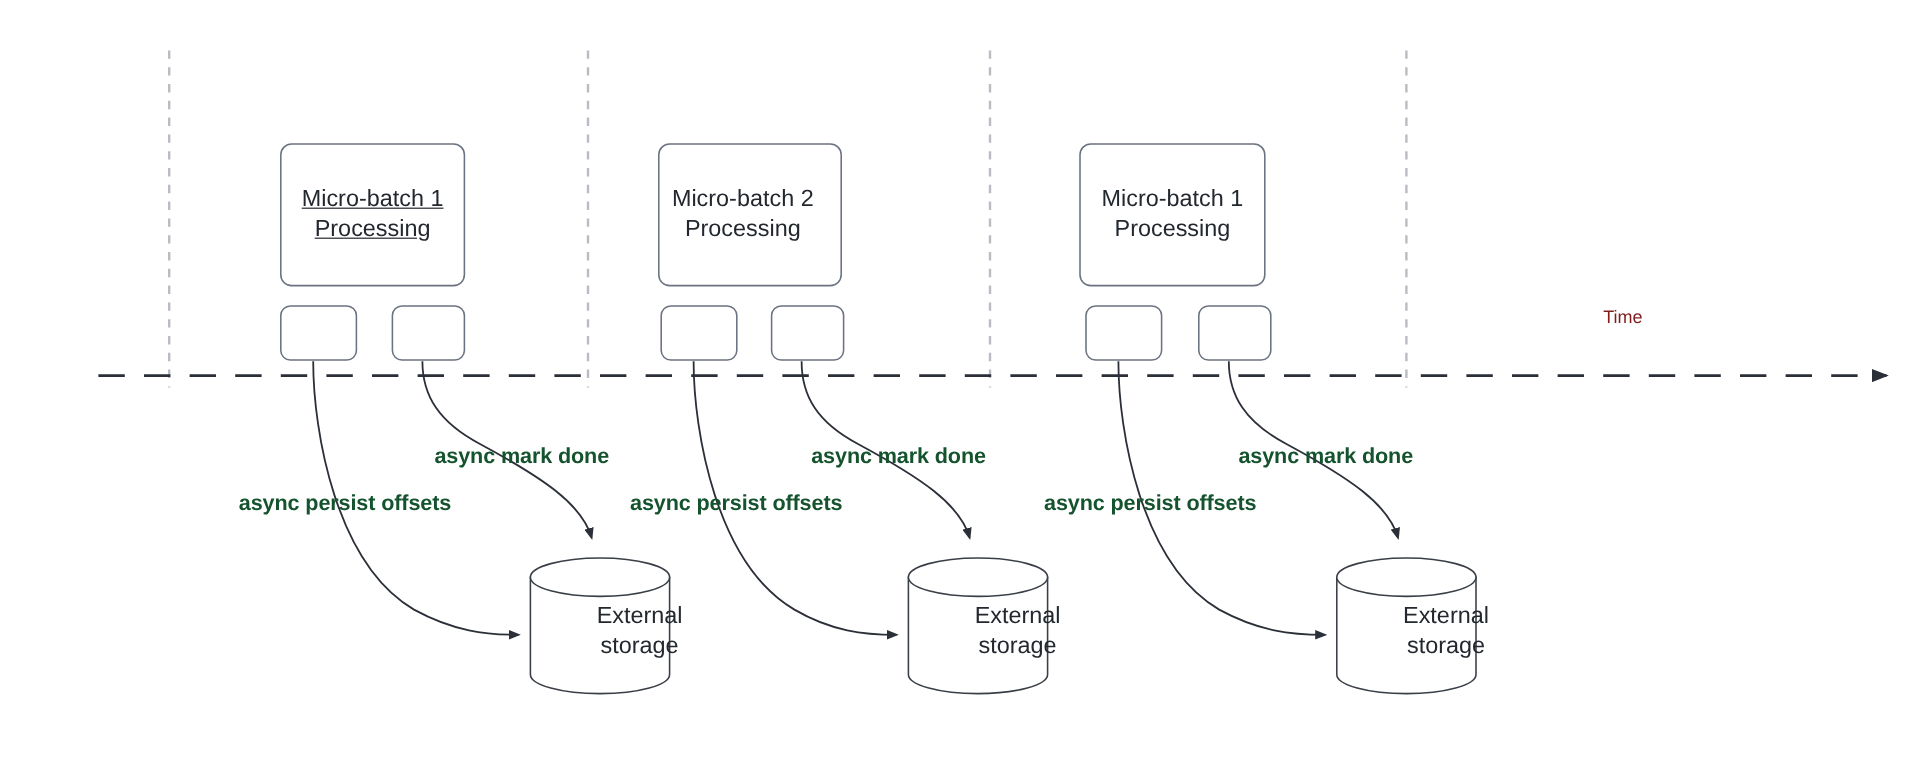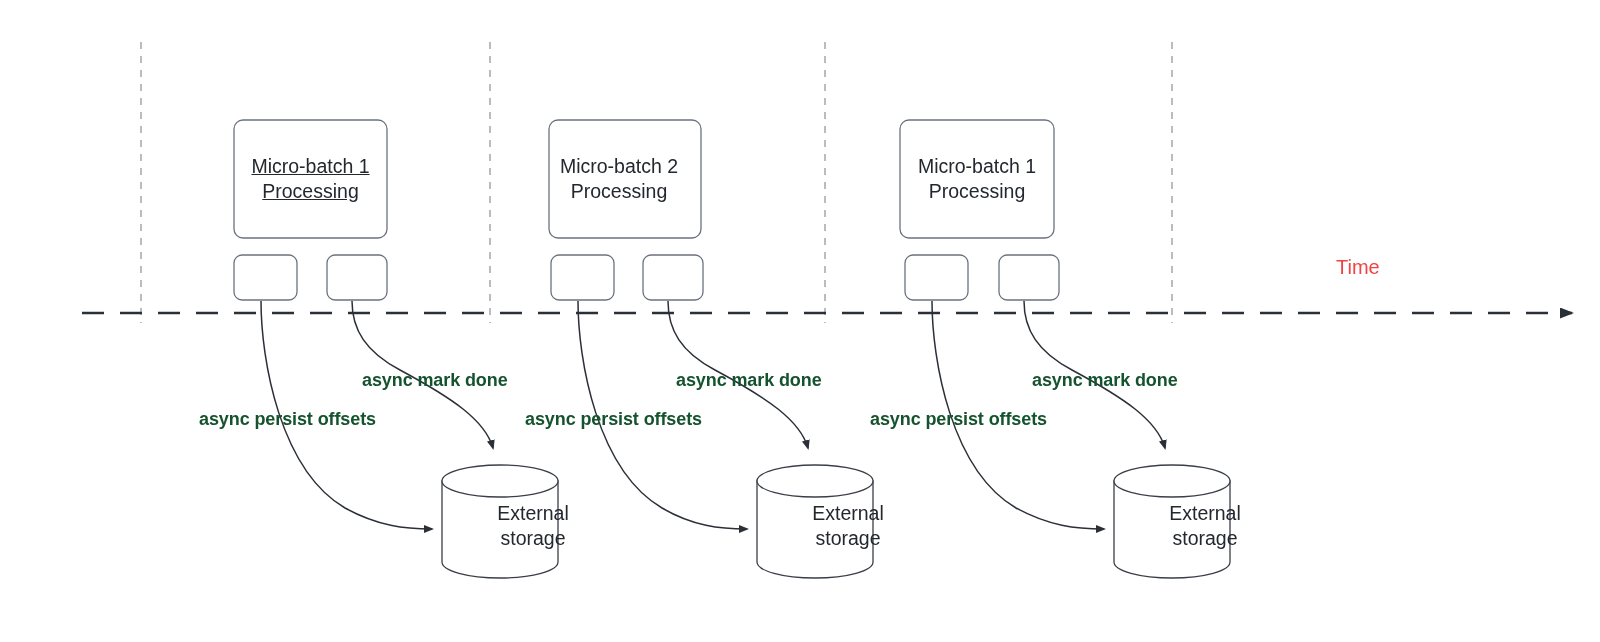--- a/index.html
+++ b/index.html
@@ -45,22 +45,22 @@
     color: #23282f;
     padding-left: 33px;
   }
   .edge-label {
     font-size: 18px;
     font-weight: bold;
     color: #14532d;
     letter-spacing: -0.1px;
   }
   .axis-label {
-    font-size: 20px;
-    color: #ef4444;
+    font-size: 15px;
+    color: #7f1d1d;
   }
 </style>
 </head>
 <body>
 
 <div id="canvas">
 
   <svg id="svg-layer" viewBox="0 0 1600 642" xmlns="http://www.w3.org/2000/svg">
     <defs>
       <marker id="arrowhead" markerWidth="10" markerHeight="8" refX="8" refY="4" orient="auto" markerUnits="userSpaceOnUse">

